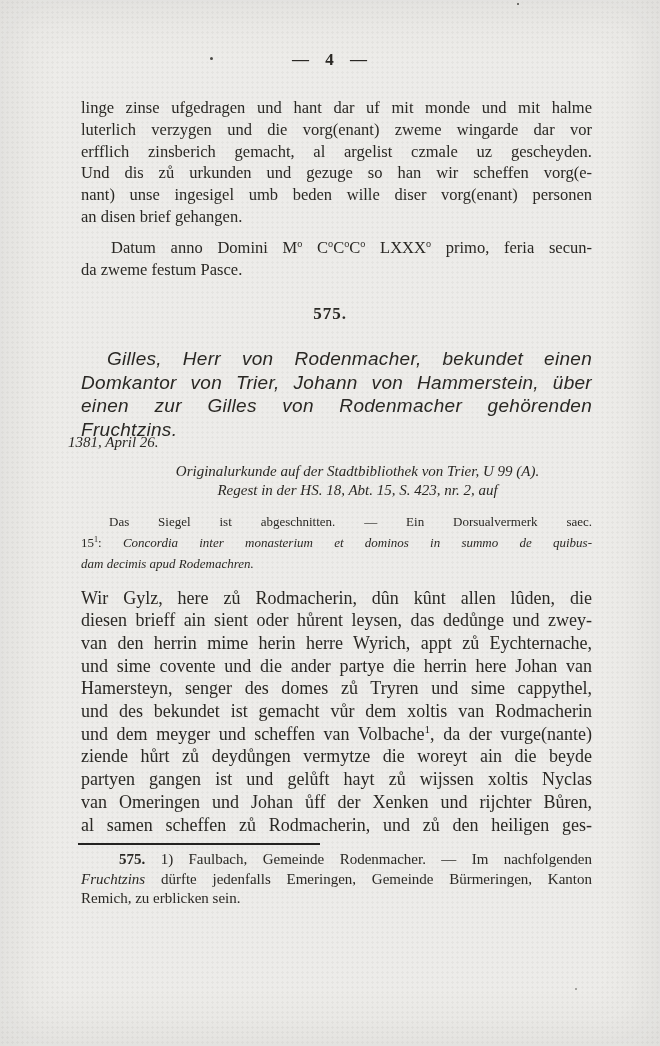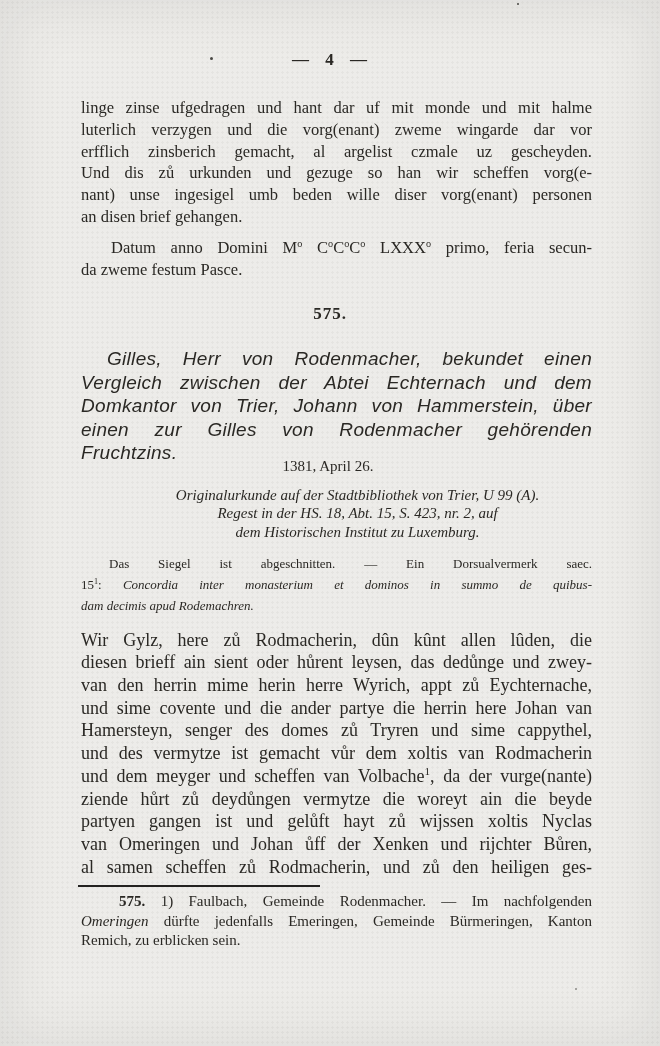--- a/index.html
+++ b/index.html
@@ -59,22 +59,23 @@
     margin-top: 22px;
     font-family: "Liberation Sans", "DejaVu Sans", sans-serif;
     font-style: italic;
     font-size: 19px;
     line-height: 23.5px;
     letter-spacing: 0.3px;
   }
   .regest .line:first-child { text-indent: 26px; }
   .entry-date {
     margin-top: -9px;
-    text-align: center;
+    text-align: left;
     padding-right: 4px;
+    font-style: italic;
     font-size: 15px;
     line-height: 20px;
   }
   .source {
     margin-top: 10px;
     margin-left: 42px;
     width: 482px;
     font-style: italic;
     font-size: 15px;
     line-height: 18.6px;
@@ -134,61 +135,59 @@
 
     <div class="para body-text datum end-left indent-first">
         <div class="line">Datum anno Domini M<sup>o</sup> C<sup>o</sup>C<sup>o</sup>C<sup>o</sup> LXXX<sup>o</sup> primo, feria secun-</div>
         <div class="line line-last">da zweme festum Pasce.</div>
       </div>
 
     <h2 class="entry-number">575.</h2>
 
     <div class="para regest end-left">
         <div class="line">Gilles, Herr von Rodenmacher, bekundet einen</div>
-        <div class="line">Vergleich zwischen der Abtei Echternach und dem</div>
         <div class="line">Domkantor von Trier, Johann von Hammerstein, über</div>
         <div class="line">einen zur Gilles von Rodenmacher gehörenden</div>
         <div class="line line-last">Fruchtzins.</div>
       </div>
 
     <div class="entry-date">1381, April 26.</div>
 
     <div class="para source center">
         <div class="line">Originalurkunde auf der Stadtbibliothek von Trier, U 99 (A).</div>
         <div class="line">Regest in der HS. 18, Abt. 15, S. 423, nr. 2, auf</div>
-        <div class="line line-last">dem Historischen Institut zu Luxemburg.</div>
       </div>
 
     <div class="para seal end-left">
         <div class="line">Das Siegel ist abgeschnitten. — Ein Dorsualvermerk saec.</div>
         <div class="line">15<sup>1</sup>: <i>Concordia inter monasterium et dominos in summo de quibus-</i></div>
         <div class="line line-last"><i>dam decimis apud Rodemachren.</i></div>
       </div>
 
     <div class="para charter-body">
         <div class="line">Wir Gylz, here zů Rodmacherin, dûn kûnt allen lûden, die</div>
         <div class="line">diesen brieff ain sient oder hůrent leysen, das dedůnge und zwey-</div>
         <div class="line">van den herrin mime herin herre Wyrich, appt zů Eychternache,</div>
         <div class="line">und sime covente und die ander partye die herrin here Johan van</div>
         <div class="line">Hamersteyn, senger des domes zů Tryren und sime cappythel,</div>
-        <div class="line">und des vermytze ist gemacht vůr dem xoltis van Rodmacherin</div>
+        <div class="line">und des bekundet ist gemacht vůr dem xoltis van Rodmacherin</div>
         <div class="line">und dem meyger und scheffen van Volbache<sup>1</sup>, da der vurge(nante)</div>
         <div class="line">ziende hůrt zů deydůngen vermytze die woreyt ain die beyde</div>
         <div class="line">partyen gangen ist und gelůft hayt zů wijssen xoltis Nyclas</div>
         <div class="line">van Omeringen und Johan ůff der Xenken und rijchter Bůren,</div>
         <div class="line line-last">al samen scheffen zů Rodmacherin, und zů den heiligen ges-</div>
       </div>
 
   </div>
 
   <div class="footnote-rule"></div>
 
   <div class="para footnote end-left">
       <div class="line"><b>575.</b> 1) Faulbach, Gemeinde Rodenmacher. — Im nachfolgenden</div>
-      <div class="line"><i>Omeringen</i> dürfte jedenfalls Emeringen, Gemeinde Bürmeringen, Kanton</div>
+      <div class="line"><i>Fruchtzins</i> dürfte jedenfalls Emeringen, Gemeinde Bürmeringen, Kanton</div>
       <div class="line line-last">Remich, zu erblicken sein.</div>
     </div>
 
   <div class="speck speck-1"></div>
   <div class="speck speck-2"></div>
   <div class="speck speck-3"></div>
 
 </div>
 
 </body></html>

